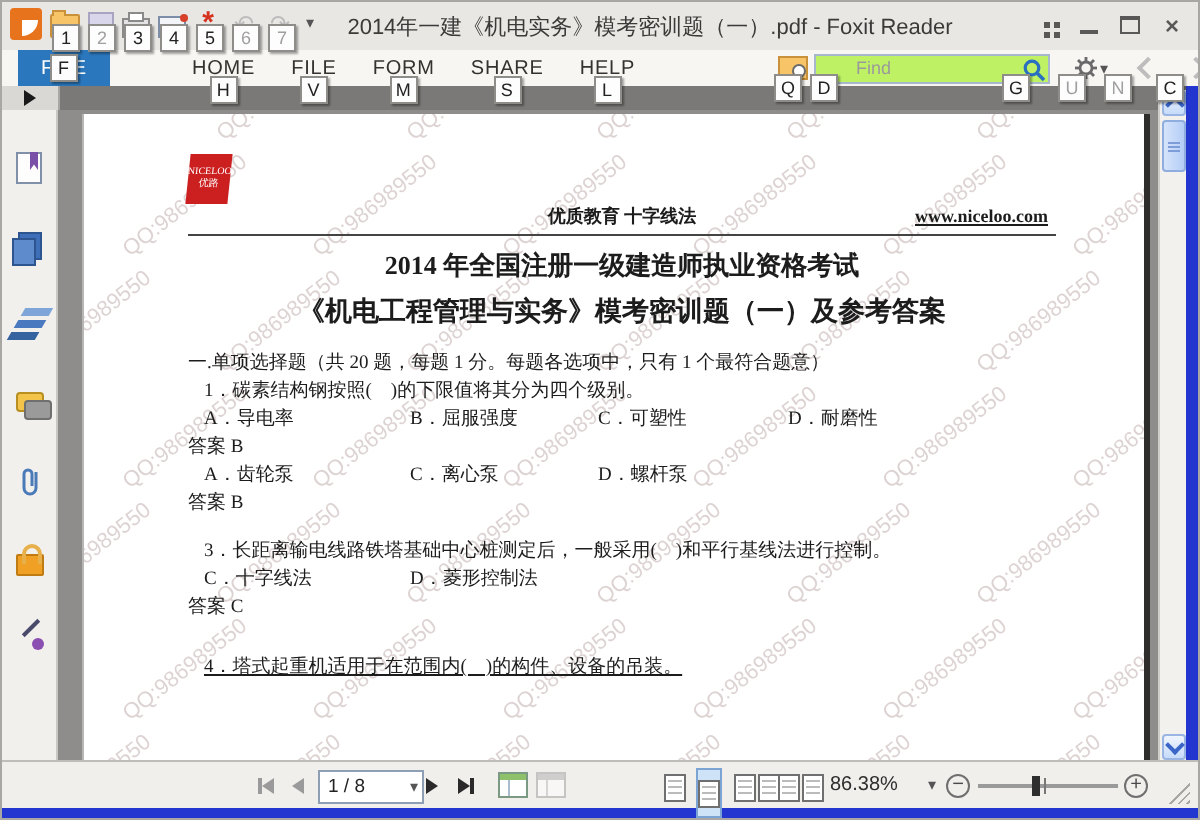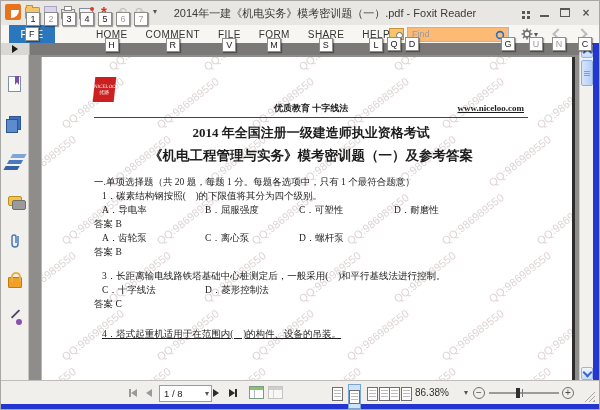--- a/index.html
+++ b/index.html
@@ -40,21 +40,21 @@
   .ribbonrow{position:absolute;left:0;top:24px;width:100%;height:18px;background:#f7f6f3;}
   .tab-file{position:absolute;left:8px;top:0;width:46px;height:18px;background:#2b77bd;color:#fff;
             font-size:10px;display:flex;align-items:center;justify-content:center;letter-spacing:.5px;}
   .tab-file .kbadge{left:16px;top:2px;}
   .rtabs{position:absolute;left:86px;top:0;height:18px;display:flex;}
   .rtab{position:relative;padding:0 9px;font-size:10px;color:#35332f;display:flex;align-items:center;letter-spacing:.4px;}
   .rtab .kbadge{left:50%;margin-left:-7px;top:13px;}
   .findgroup{position:absolute;left:388px;top:0;height:18px;display:flex;align-items:center;}
   .scope-icon{position:relative;width:13px;height:10px;background:#f7c568;border:1px solid #c9923a;margin-right:3px;}
   .scope-icon:after{content:"";position:absolute;right:0;bottom:0;width:5px;height:5px;border:1.5px solid #6b6b6b;border-radius:50%;background:#fff;}
-  .find-input{width:82px;height:13px;border:1px solid #a8b8cc;background:#fdba74;font-size:9px;padding:0 14px 0 4px;
+  .find-input{width:82px;height:13px;border:1px solid #a8b8cc;background:#bef264;font-size:9px;padding:0 14px 0 20px;
               color:#444;font-family:"Liberation Sans",sans-serif;}
   .find-input::placeholder{color:#9a9a9a;}
   .find-mag{position:relative;margin-left:-14px;width:12px;height:12px;}
   .gear-wrap{display:flex;align-items:center;margin-left:14px;}
   .caret{font-size:8px;color:#555;margin-left:1px;}
   .chev{width:6px;height:6px;border-left:2px solid #bdbdbd;border-bottom:2px solid #bdbdbd;margin-left:16px;}
   .chev.prev{transform:rotate(45deg);}
   .chev.next{transform:rotate(-135deg);}
   .heart{font-size:11px;color:#8a8a8a;margin-left:14px;}
   .badge-q{left:-2px;top:12px;}
@@ -225,24 +225,20 @@
 
   <div class="ribbonrow">
     <div class="tab-file">
       <span>FILE</span>
       <span class="kbadge">F</span>
     </div>
     <div class="rtabs">
       <span class="rtab">
           <span>HOME</span>
           <span class="kbadge">H</span>
-        </span>
-      <span class="rtab">
-          <span>COMMENT</span>
-          <span class="kbadge">R</span>
         </span>
       <span class="rtab">
           <span>FILE</span>
           <span class="kbadge">V</span>
         </span>
       <span class="rtab">
           <span>FORM</span>
           <span class="kbadge">M</span>
         </span>
       <span class="rtab">

